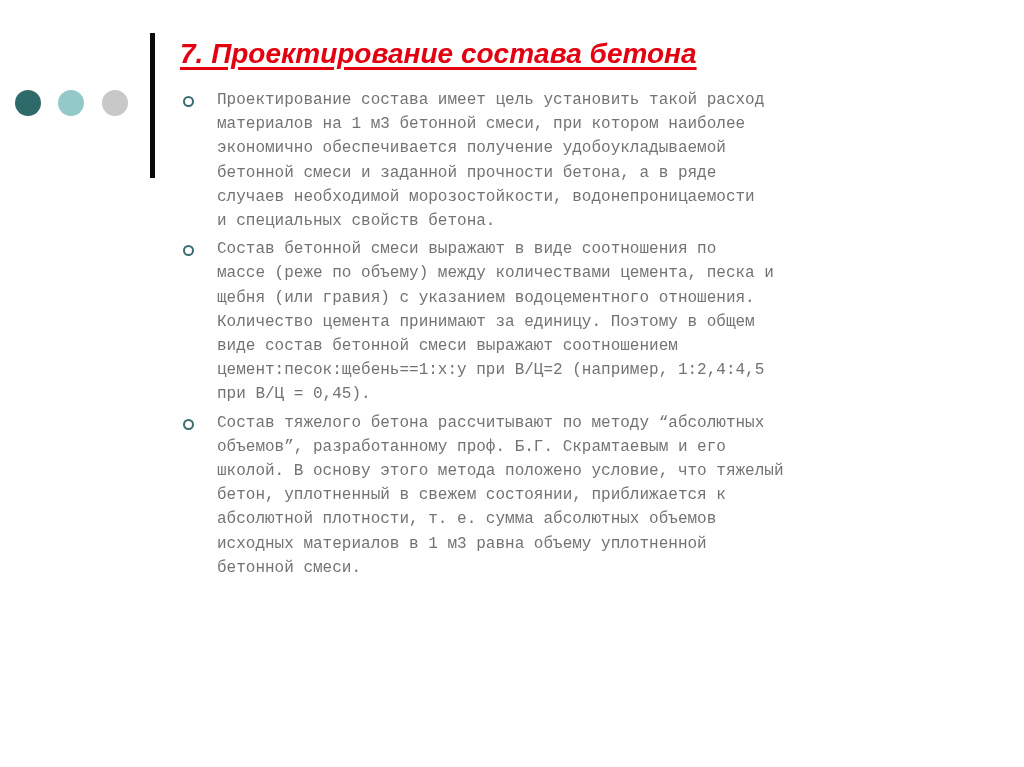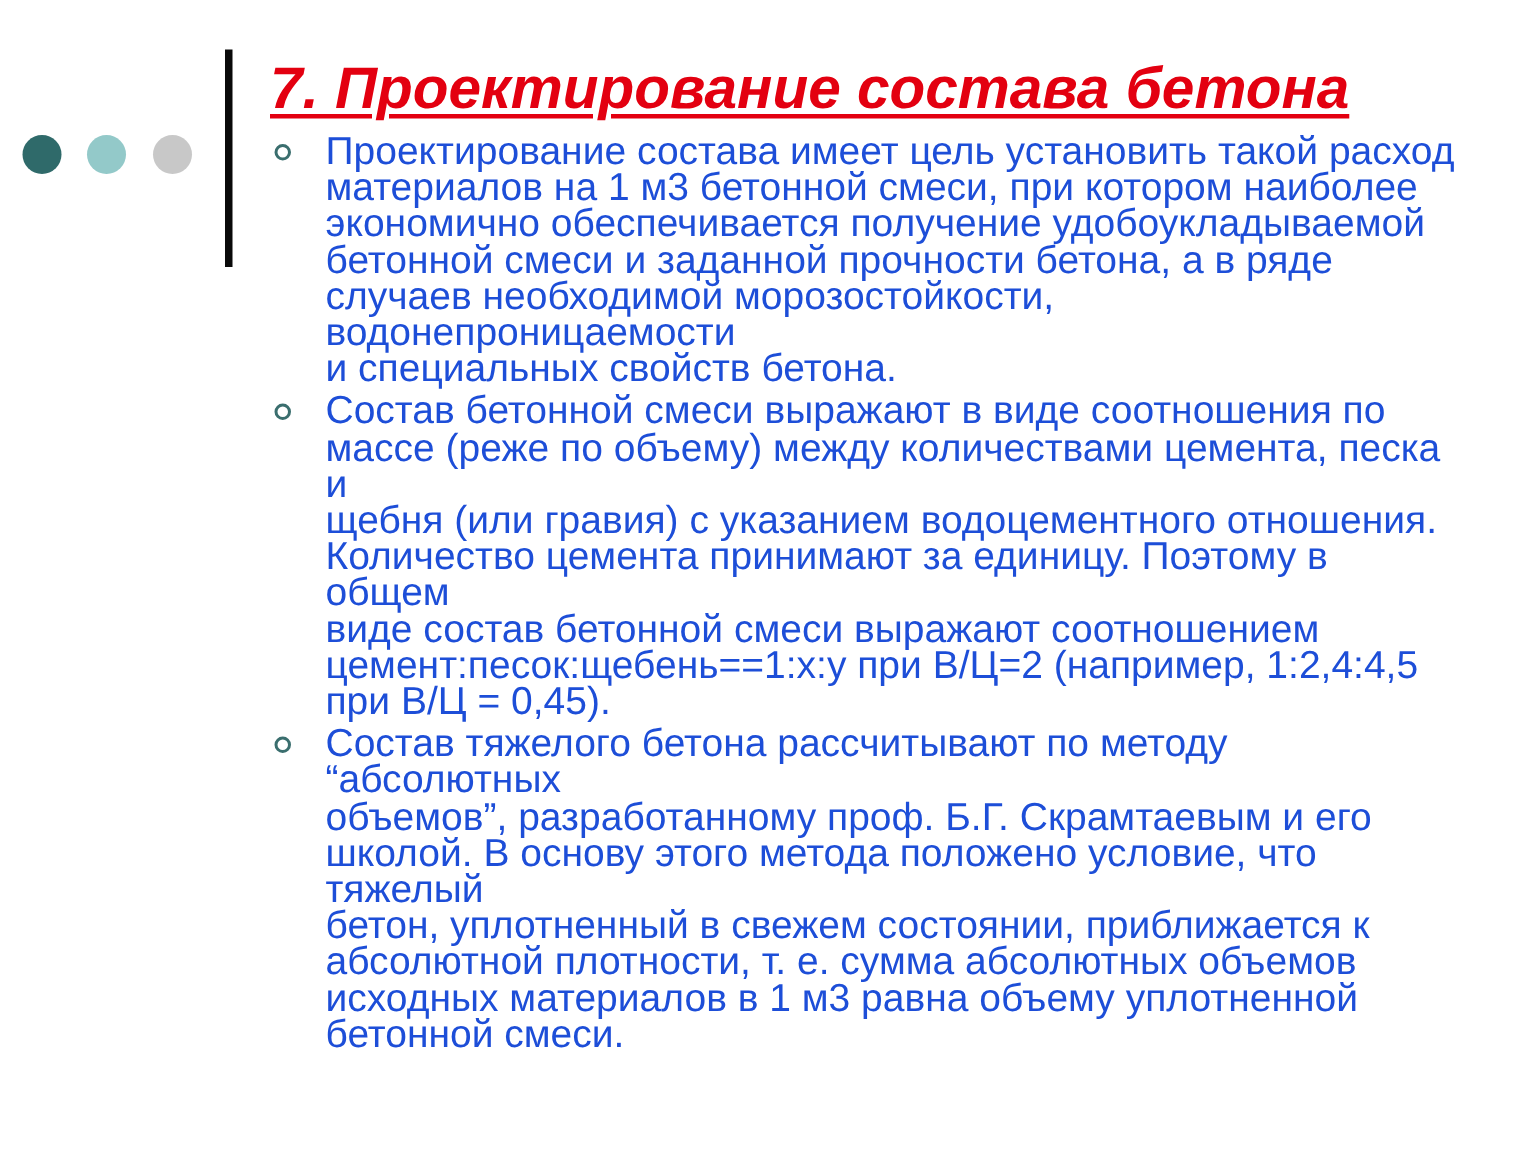--- a/index.html
+++ b/index.html
@@ -36,21 +36,21 @@
       top: 33px;
       width: 5px;
       height: 145px;
       background: #0a0a0a;
     }
     .title {
       position: absolute;
       left: 180px;
       top: 38px;
       margin: 0;
-      font-size: 39px;
+      font-size: 28px;
       font-weight: bold;
       font-style: italic;
       color: #e30010;
       text-decoration: underline;
       text-decoration-thickness: 3px;
       text-underline-offset: 4px;
       letter-spacing: 0px;
       white-space: nowrap;
     }
     .bullets {
@@ -58,24 +58,25 @@
       left: 180px;
       top: 88px;
       width: 790px;
       margin: 0;
       padding: 0;
       list-style: none;
     }
     .bullet-item {
       position: relative;
       padding-left: 37px;
-      font-size: 26px;
+      font-size: 16px;
       line-height: 24.2px;
-      color: #1d4ed8;
+      color: #737373;
       margin-bottom: 4px;
+      font-family: Liberation Mono, monospace;
     }
     .bullet-marker {
       position: absolute;
       left: 3px;
       top: 8px;
       width: 7px;
       height: 7px;
       border: 2px solid #3a6e6e;
       border-radius: 50%;
       box-sizing: content-box;

